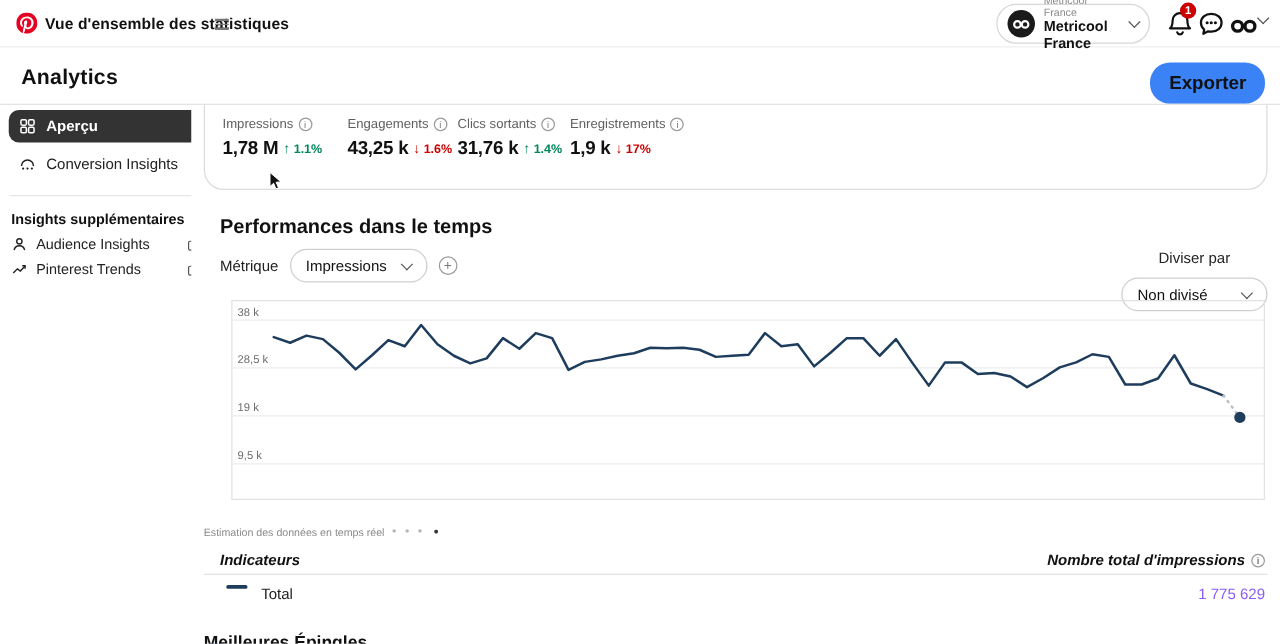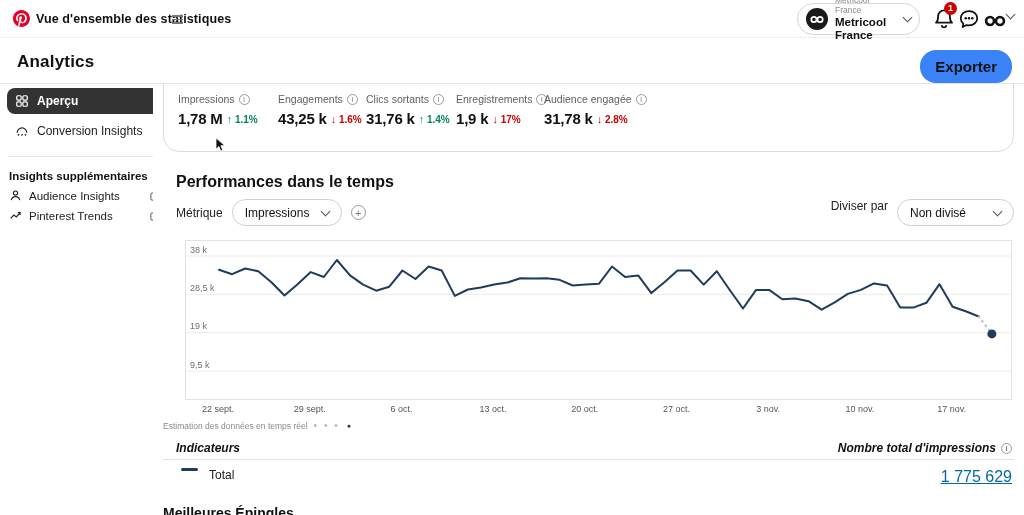--- a/index.html
+++ b/index.html
@@ -61,21 +61,21 @@
   .delta { font-size:10px; font-weight:700; }
   .delta.up { color:#00875a; } .delta.down { color:#cc0000; }
   .arrow { font-size:11px; font-weight:400; }
 
   #perf-title { position:absolute; left:23px; top:89px; font-size:16px; font-weight:800; }
   .ctl-label { font-size:12px; color:#222; }
   #metric-ctl { position:absolute; left:23px; top:115px; display:flex; align-items:center; gap:9px;}
   .dropdown { height:27px; border:1px solid #cfcfcf; border-radius:14px; background:#fff; display:flex;
     align-items:center; padding:0 12px; gap:10px; font-size:12px; color:#111; cursor:pointer;}
   #metric-dd { width:110px; justify-content:space-between; }
-  #split-ctl { position:absolute; right:10px; top:115px; display:flex; gap:9px;}
+  #split-ctl { position:absolute; right:10px; top:115px; display:flex; align-items:center; gap:9px;flex-direction:column;}
   #split-dd { width:117px; justify-content:space-between; }
   #add-metric { width:15px; height:15px; border-radius:50%; border:1px solid #9a9a9a; color:#777;
     display:flex; align-items:center; justify-content:center; font-size:11px; cursor:pointer; background:#fff;}
 
   #plot { position:absolute; left:32px; top:156px; width:827px; height:160px; border:1px solid #e2e2e2; }
   #chart-svg { display:block; }
   .ylab { font-size:9px; fill:#6e6e6e; font-family:"Liberation Sans",sans-serif; }
   #xlabels { position:absolute; left:0; top:320px; width:100%; height:12px; }
   .xlab { position:absolute; width:56px; text-align:center; font-size:9px; color:#555; }
 
@@ -84,21 +84,21 @@
   .dotline { letter-spacing:3px; color:#b5b5b5; font-size:10px; }
   .dotend { color:#333; font-size:7px; }
 
   #tbl-header { position:absolute; left:10px; top:357px; width:851px; display:flex; justify-content:space-between;
     align-items:center; padding:0 2px 0 13px; }
   .tbl-h { font-size:12px; font-weight:700; display:flex; align-items:center; gap:5px;font-style:italic;}
   #tbl-divider { position:absolute; left:10px; top:375px; width:851px; height:1px; background:#e2e2e2; }
   #tbl-row { position:absolute; left:10px; top:384px; width:851px; display:flex; align-items:flex-start; padding:0 2px 0 18px;}
   .swatch { width:17px; height:3px; border-radius:2px; background:#1e3c5c; margin-right:11px; }
   .row-label { font-size:12px; color:#222; }
-  .row-value { margin-left:auto; font-size:16px; color:#0369a1;text-decoration:underline; }
+  .row-value { margin-left:auto; font-size:12px; color:#8b5cf6; }
 
   #bottom-heading { position:absolute; left:10px; top:421px; font-size:14px; font-weight:800; }
 
   #cursor { position:absolute; left:215px; top:137px; pointer-events:none; }
 </style>
 </head>
 <body>
 
 <div id="topbar">
   <svg id="pin-logo" viewBox="0 0 24 24">
@@ -230,30 +230,20 @@
           </div>
       </div>
       <div class="tile">
         <div class="tile-label">
             <span>Enregistrements</span>
             <span class="info"></span>
           </div>
         <div class="tile-value">
             <span class="val">1,9 k</span>
           <span class="delta down"><span class="arrow">↓</span> <span>17%</span></span>
-          </div>
-      </div>
-      <div class="tile">
-        <div class="tile-label">
-            <span>Audience engagée</span>
-            <span class="info"></span>
-          </div>
-        <div class="tile-value">
-            <span class="val">31,78 k</span>
-          <span class="delta down"><span class="arrow">↓</span> <span>2.8%</span></span>
           </div>
       </div>
     </div>
   </section>
 
   <h2 id="perf-title">Performances dans le temps</h2>
 
   <div id="metric-ctl">
     <span class="ctl-label">Métrique</span>
     <div class="dropdown" id="metric-dd">
@@ -279,31 +269,20 @@
         <text x="4" y="49.8" class="ylab">28,5 k</text>
         <line x1="0" x2="825" y1="91.7" y2="91.7" stroke="#ececec"></line>
         <text x="4" y="88.2" class="ylab">19 k</text>
         <line x1="0" x2="825" y1="130.0" y2="130.0" stroke="#ececec"></line>
         <text x="4" y="126.5" class="ylab">9,5 k</text>
         <polyline points="33.0,28.7 46.1,33.2 59.2,27.5 72.3,30.3 85.4,41.2 98.5,54.5 111.6,43.2 124.7,31.1 137.8,36.0 150.9,19.0 164.0,34.4 177.1,43.6 190.2,49.7 203.3,45.7 216.4,29.5 229.5,38.0 242.6,25.5 255.7,29.5 268.8,54.9 281.9,48.5 295.0,46.5 308.1,43.6 321.2,41.6 334.3,37.2 347.4,37.6 360.5,37.2 373.6,38.8 386.7,44.5 399.8,43.6 412.9,42.8 426.0,25.5 439.1,36.0 452.2,34.4 465.3,52.1 478.4,41.2 491.5,29.5 504.6,29.5 517.7,43.6 530.8,30.3 543.9,49.3 557.0,67.5 570.1,48.9 583.2,48.9 596.3,58.2 609.4,57.4 622.5,60.2 635.6,68.7 648.7,61.4 661.8,52.9 674.9,48.9 688.0,42.4 701.1,44.5 714.2,66.6 727.3,66.6 740.4,61.8 753.5,43.2 766.6,65.8 779.7,70.3 792.8,75.5 " fill="none" stroke="#1e3c5c" stroke-width="2" stroke-linejoin="round" stroke-linecap="round"></polyline>
         <line x1="792.8" y1="75.5" x2="805.9" y2="92.9" stroke="#b9bfc6" stroke-width="2" stroke-dasharray="1 4.5" stroke-linecap="round"></line>
         <circle cx="805.9" cy="92.9" r="4.5" fill="#1e3c5c"></circle>
       </svg>
   </div>
-  <div id="xlabels">
-      <span class="xlab" style="left: 37px;">22 sept.</span>
-      <span class="xlab" style="left: 128.7px;">29 sept.</span>
-      <span class="xlab" style="left: 220.4px;">6 oct.</span>
-      <span class="xlab" style="left: 312.1px;">13 oct.</span>
-      <span class="xlab" style="left: 403.8px;">20 oct.</span>
-      <span class="xlab" style="left: 495.5px;">27 oct.</span>
-      <span class="xlab" style="left: 587.2px;">3 nov.</span>
-      <span class="xlab" style="left: 678.9px;">10 nov.</span>
-      <span class="xlab" style="left: 770.6px;">17 nov.</span>
-    </div>
 
   <div id="estimation">
     <span>Estimation des données en temps réel</span>
     <span class="dotline">• • •</span>
     <span class="dotend">●</span>
   </div>
 
   <div id="tbl-header">
     <span class="tbl-h">Indicateurs</span>
     <span class="tbl-h">

